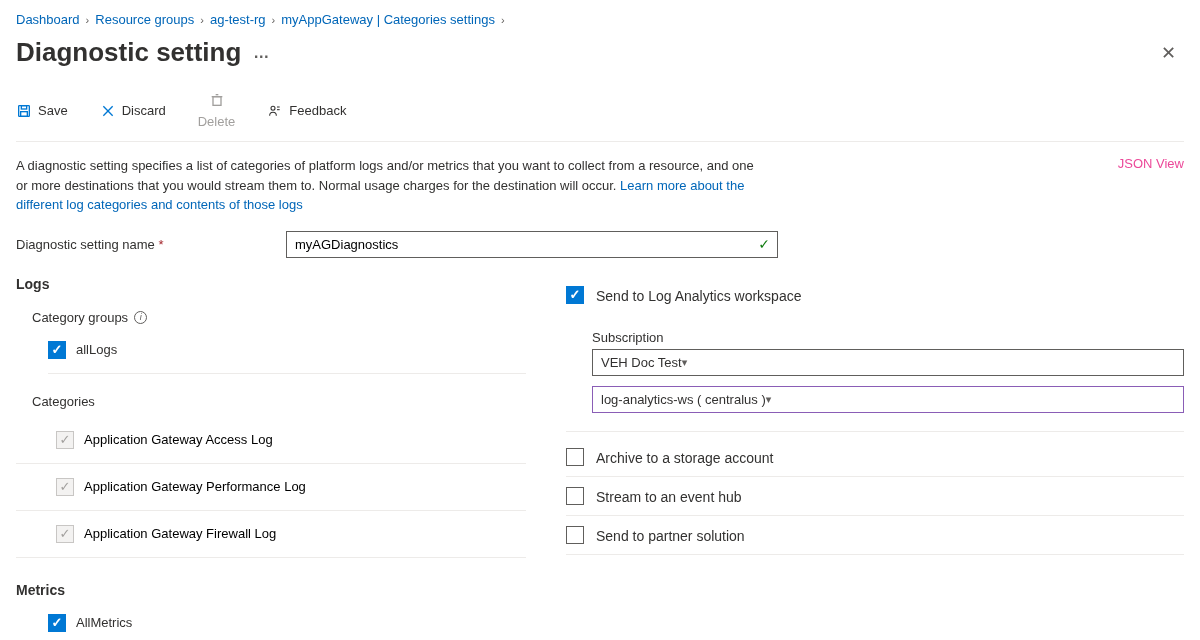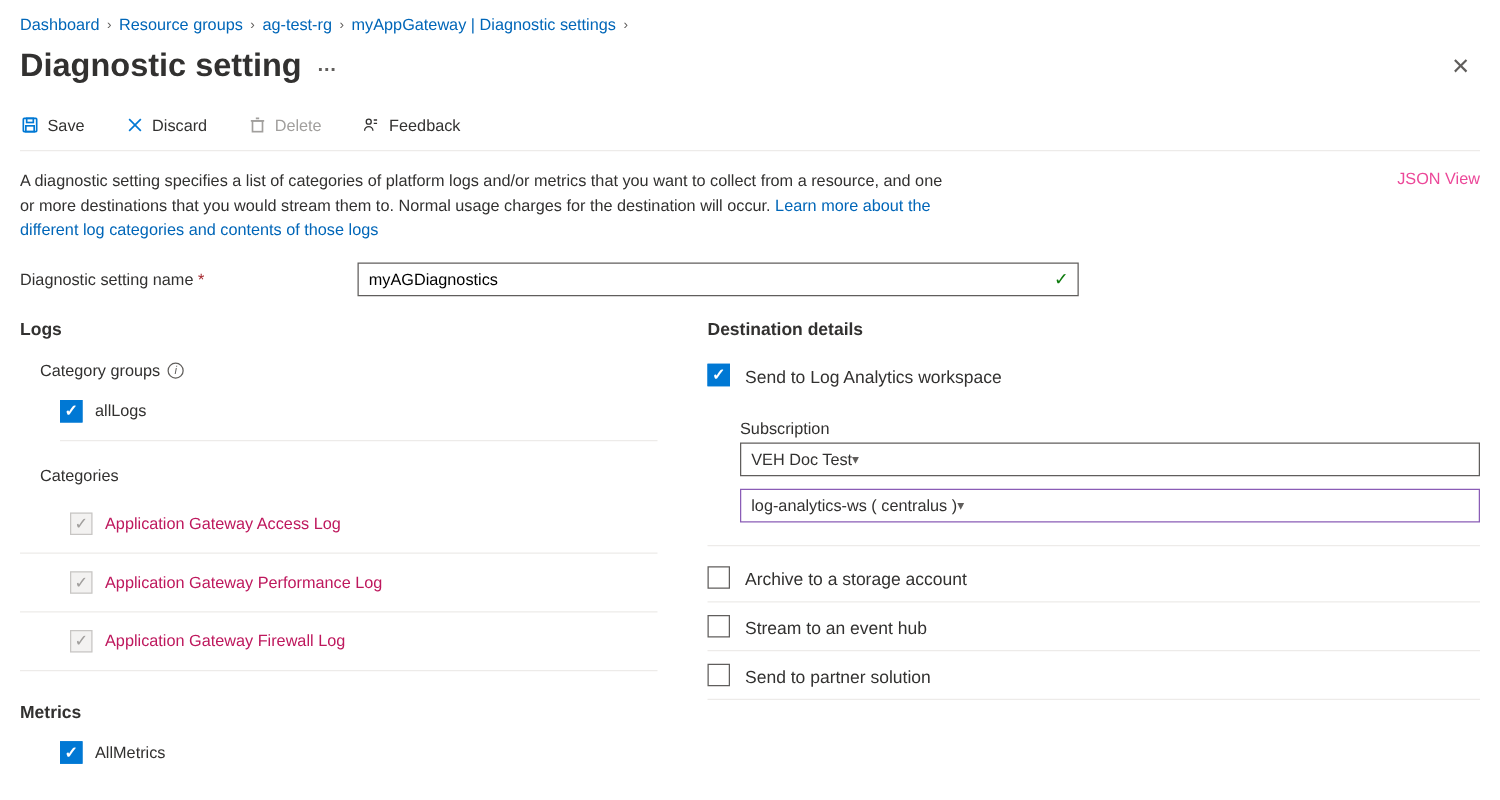--- a/index.html
+++ b/index.html
@@ -58,21 +58,21 @@
     border-bottom: 1px solid #edebe9;
   }
   .toolbar-btn {
     display: flex;
     align-items: center;
     gap: 6px;
     font-size: 13px;
     color: #323130;
     cursor: pointer;
   }
-  .toolbar-btn.disabled { color: #a19f9d; cursor: default; }
+  .toolbar-btn.disabled { color: #a19f9d; cursor: default; flex-direction: column; }
   .toolbar-btn svg { width: 16px; height: 16px; }
   .toolbar-btn.disabled svg { stroke: #a19f9d; fill: none; }
   .icon-blue { stroke: #0078d4; fill: none; }
   .icon-feedback { stroke: #323130; fill: none; }
 
   
   .desc-row {
     display: flex;
     justify-content: space-between;
     align-items: flex-start;
@@ -100,21 +100,21 @@
     padding-bottom: 18px;
   }
   .name-label {
     font-size: 13px;
     color: #323130;
     width: 250px;
   }
   .req { color: #a4262c; }
   .name-input-wrap {
     position: relative;
-    width: 577px;
+    width: 492px;
   }
   .name-input {
     width: 100%;
     padding: 5px 28px 5px 8px;
     font-size: 13px;
     border: 1px solid #605e5c;
     outline: none;
     font-family: inherit;
   }
   .name-check {
@@ -199,21 +199,21 @@
   }
   .chk.disabled-checked {
     background: #f3f2f1;
     border-color: #c8c6c4;
     color: #a19f9d;
   }
   .chk.disabled-checked::after {
     content: "✓";
     font-size: 13px;
   }
-  .disabled-text { color: #be185d; }
+  .disabled-text { color: #000000; }
 
   .divider-short {
     border-bottom: 1px solid #edebe9;
     margin: 6px 0 6px 32px;
   }
 
   .sub-section-label {
     font-size: 13px;
     padding: 14px 0 8px 16px;
   }
@@ -267,21 +267,21 @@
 </head>
 <body>
 
 <div class="breadcrumb">
   <span class="crumb">Dashboard</span>
   <span class="sep">›</span>
   <span class="crumb">Resource groups</span>
   <span class="sep">›</span>
   <span class="crumb">ag-test-rg</span>
   <span class="sep">›</span>
-  <span class="crumb">myAppGateway | Diagnostic settings</span>
+  <span class="crumb">myAppGateway | Categories settings</span>
   <span class="sep">›</span>
 </div>
 
 <div class="page-header">
   <div class="page-title">
     <span>Diagnostic setting</span>
     <span class="ellipsis">…</span>
   </div>
   <div class="close-x">✕</div>
 </div>
@@ -372,21 +372,20 @@
     </div>
 
     <div class="metrics-title">Metrics</div>
     <div class="check-row indent0">
       <div class="chk checked"></div>
       <span>AllMetrics</span>
     </div>
   </div>
 
   <div class="col-right">
-    <div class="section-title">Destination details</div>
 
     <div class="dest-group">
       <div class="dest-row first">
         <div class="chk checked"></div>
         <span>Send to Log Analytics workspace</span>
       </div>
 
       <div class="dest-sub">
         <div class="dest-sub-label">Subscription</div>
         <div class="dest-select">

